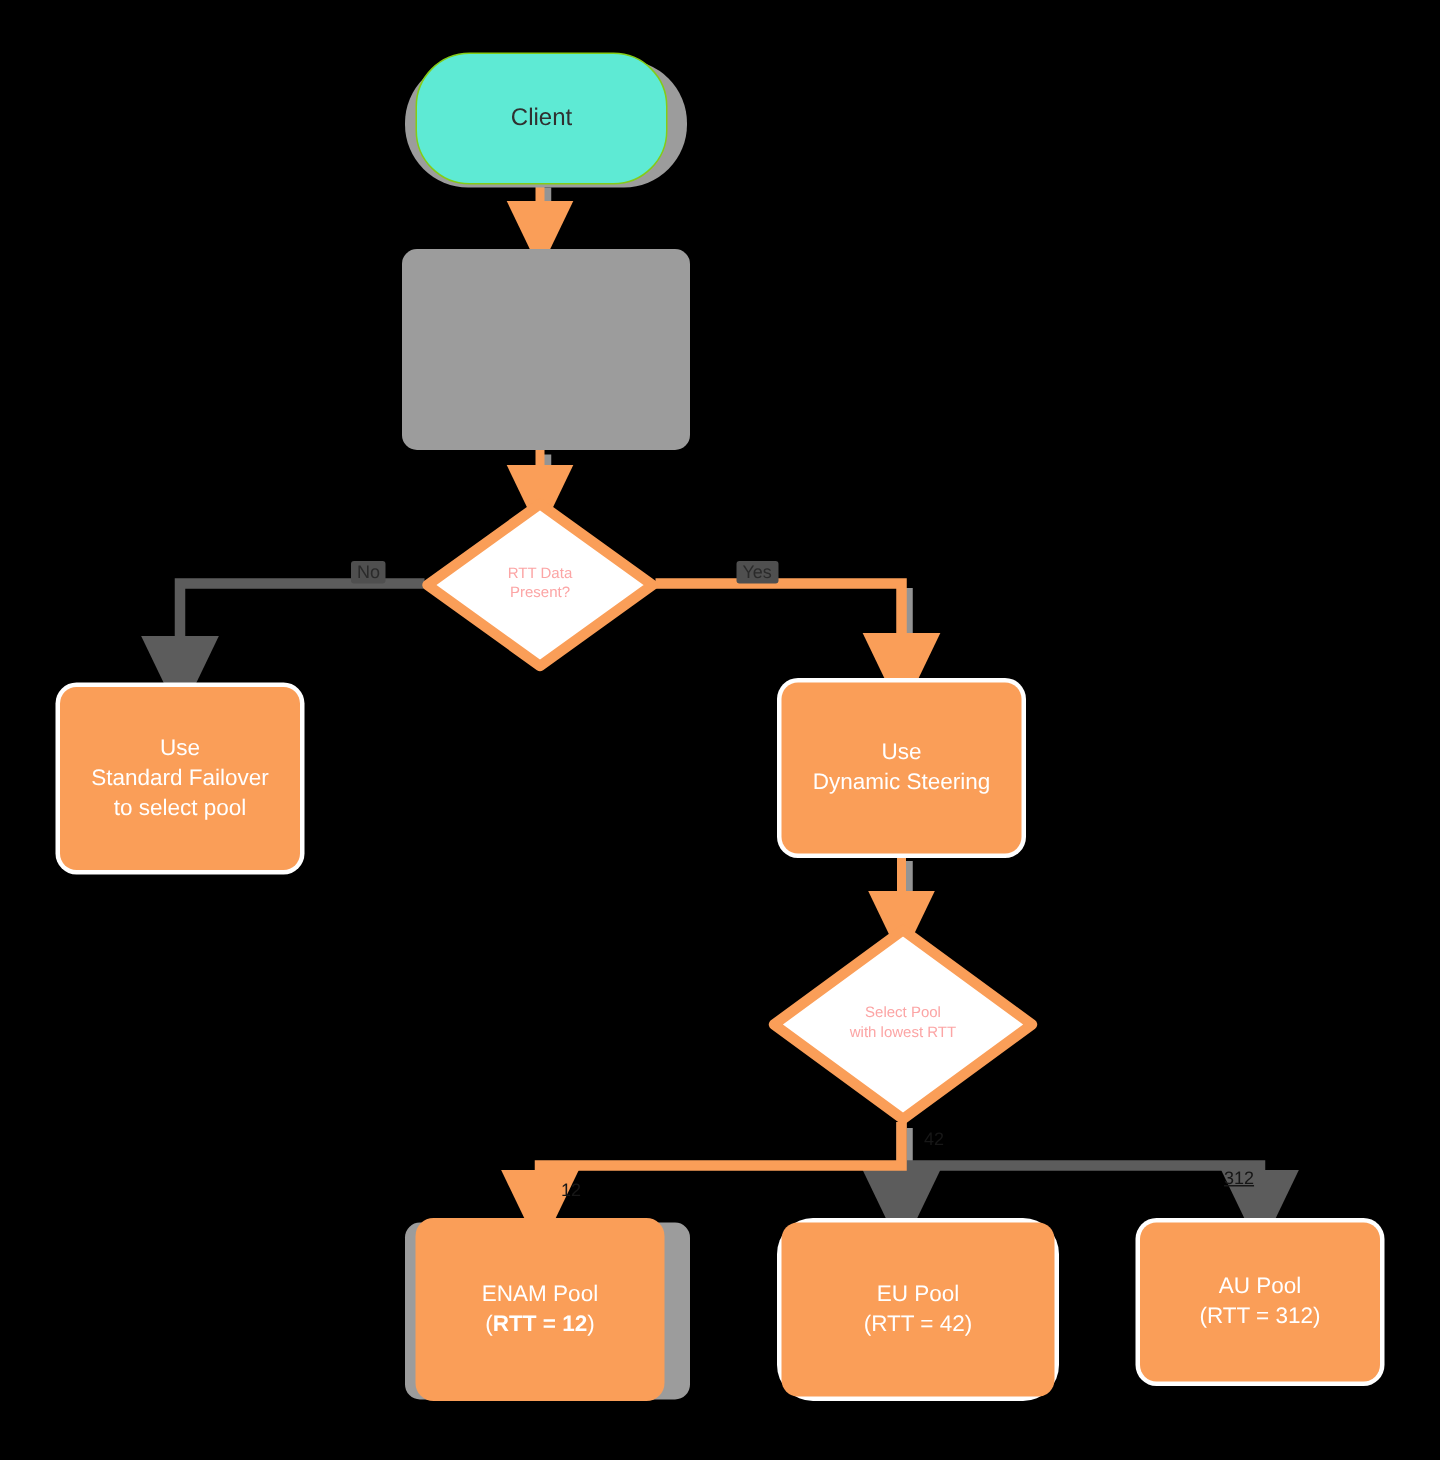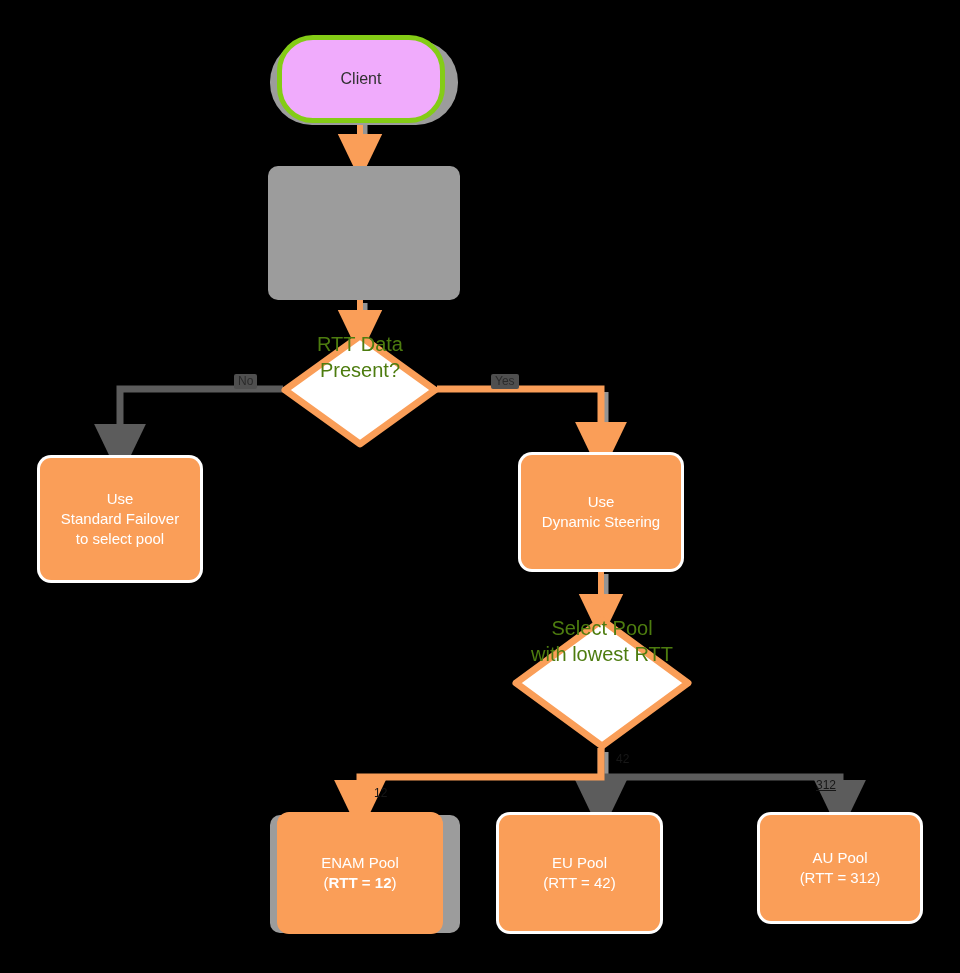--- a/index.html
+++ b/index.html
@@ -48,37 +48,37 @@
 
   
   .plate-grey{
     position:absolute;
     background:#9c9c9c;
     border-radius:10px;
   }
 
   
   .terminal{
-    background:#f0abfc;
-    border:5px solid #84cc16;
+    background:#5eead4;
+    border:1px solid #84cc16;
     border-radius:36px;
     color:#303030;
     font-size:16px;
     display:flex;align-items:center;justify-content:center;
     box-sizing:border-box;
   }
 
   
   .diamond-wrap{position:absolute;}
   .diamond-shape{position:absolute;left:0;top:0;}
   .diamond-text{
     position:absolute;left:0;top:0;width:100%;height:100%;
-    display:flex;align-items:flex-start;justify-content:center;
+    display:flex;align-items:center;justify-content:center;
     text-align:center;
-    color:#4d7c0f;font-size:20px;line-height:1.28;
+    color:#fca5a5;font-size:10px;line-height:1.28;
     pointer-events:none;
   }
 
   
   .edge-label{
     position:absolute;
     font-size:12px;
     color:#2a2a2a;
     background:#4f4f4f;
     padding:1px 4px;
@@ -203,21 +203,21 @@
   </div>
 
   <div class="plate-grey" style="left:270px;top:815px;width:190px;height:118px;"></div>
   <div class="node box box-fill" style="left:277px;top:812px;width:166px;height:122px;">
     <span class="lbl">
       <span>ENAM Pool</span><br>
       <span>(</span><span class="strong">RTT = 12</span><span>)</span>
     </span>
   </div>
 
-  <div class="node frame-white" style="left:496px;top:812px;width:167px;height:122px;">
+  <div class="node frame-white" style="left:518px;top:812px;width:188px;height:122px;border-radius:24px;">
     <div class="inner box box-fill">
       <span class="lbl">
         <span>EU Pool</span><br>
         <span>(RTT = 42)</span>
       </span>
     </div>
   </div>
 
   <div class="node frame-white" style="left:757px;top:812px;width:166px;height:112px;">
     <div class="inner box box-fill">

